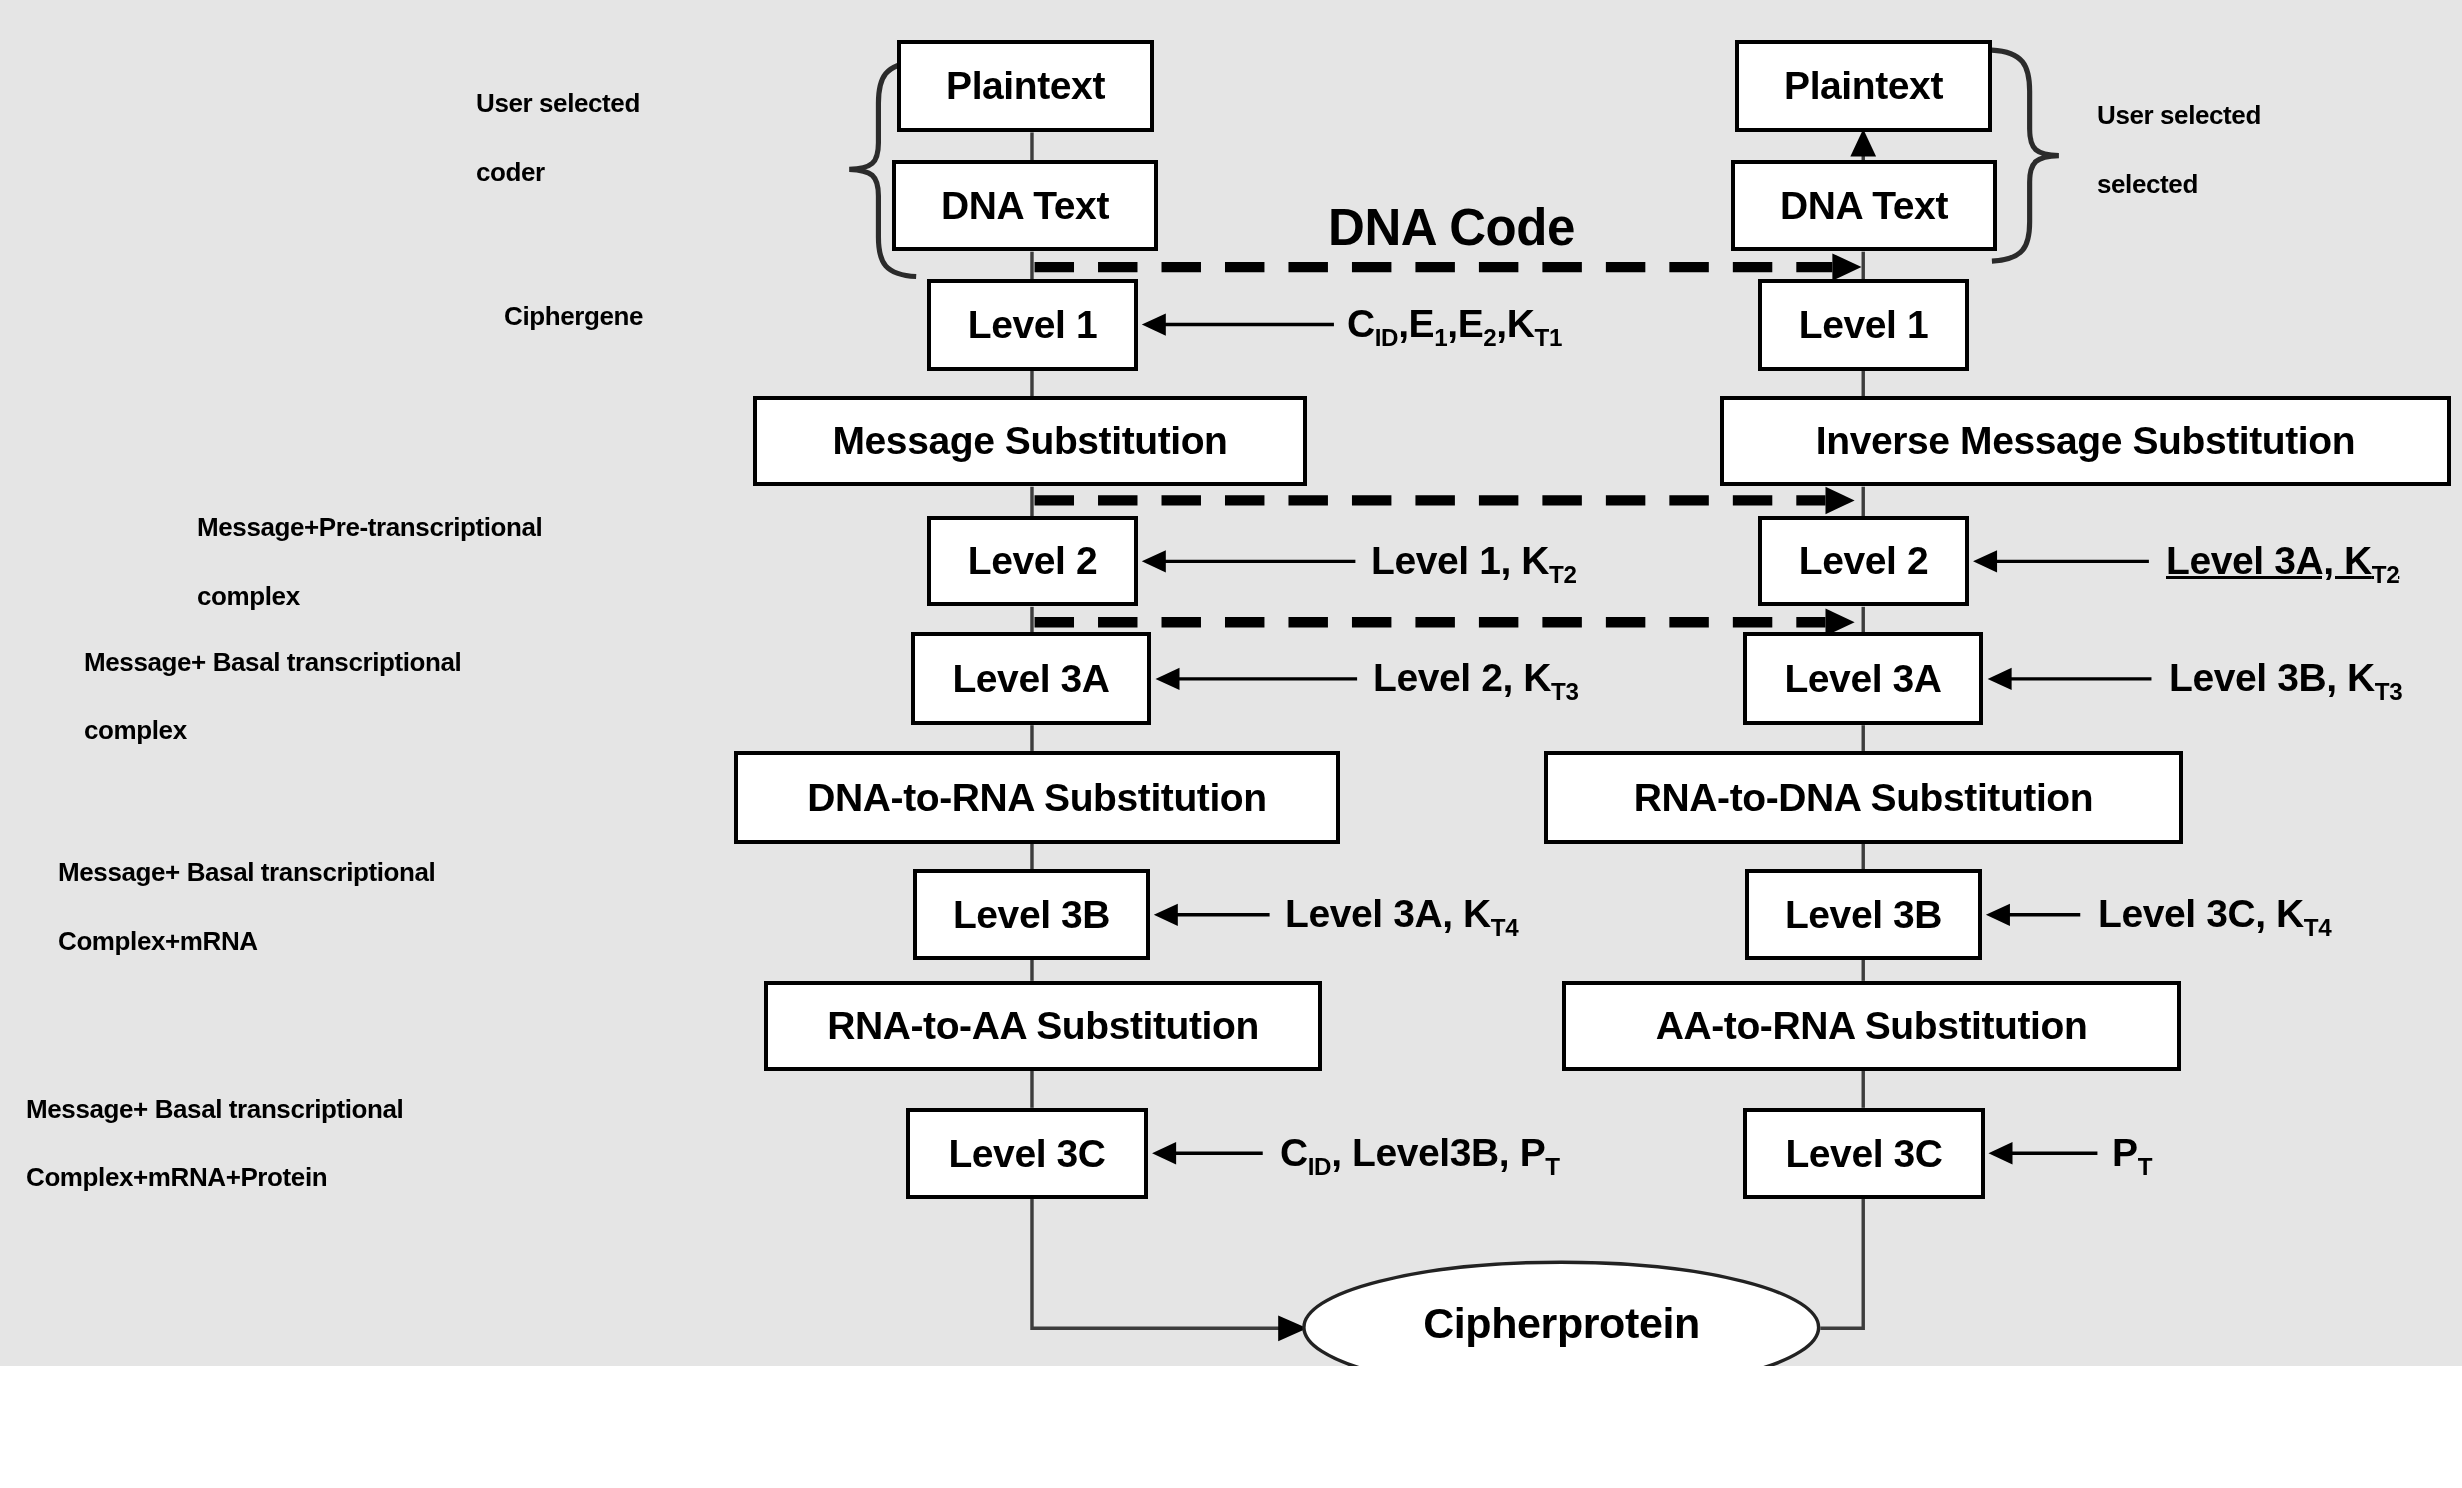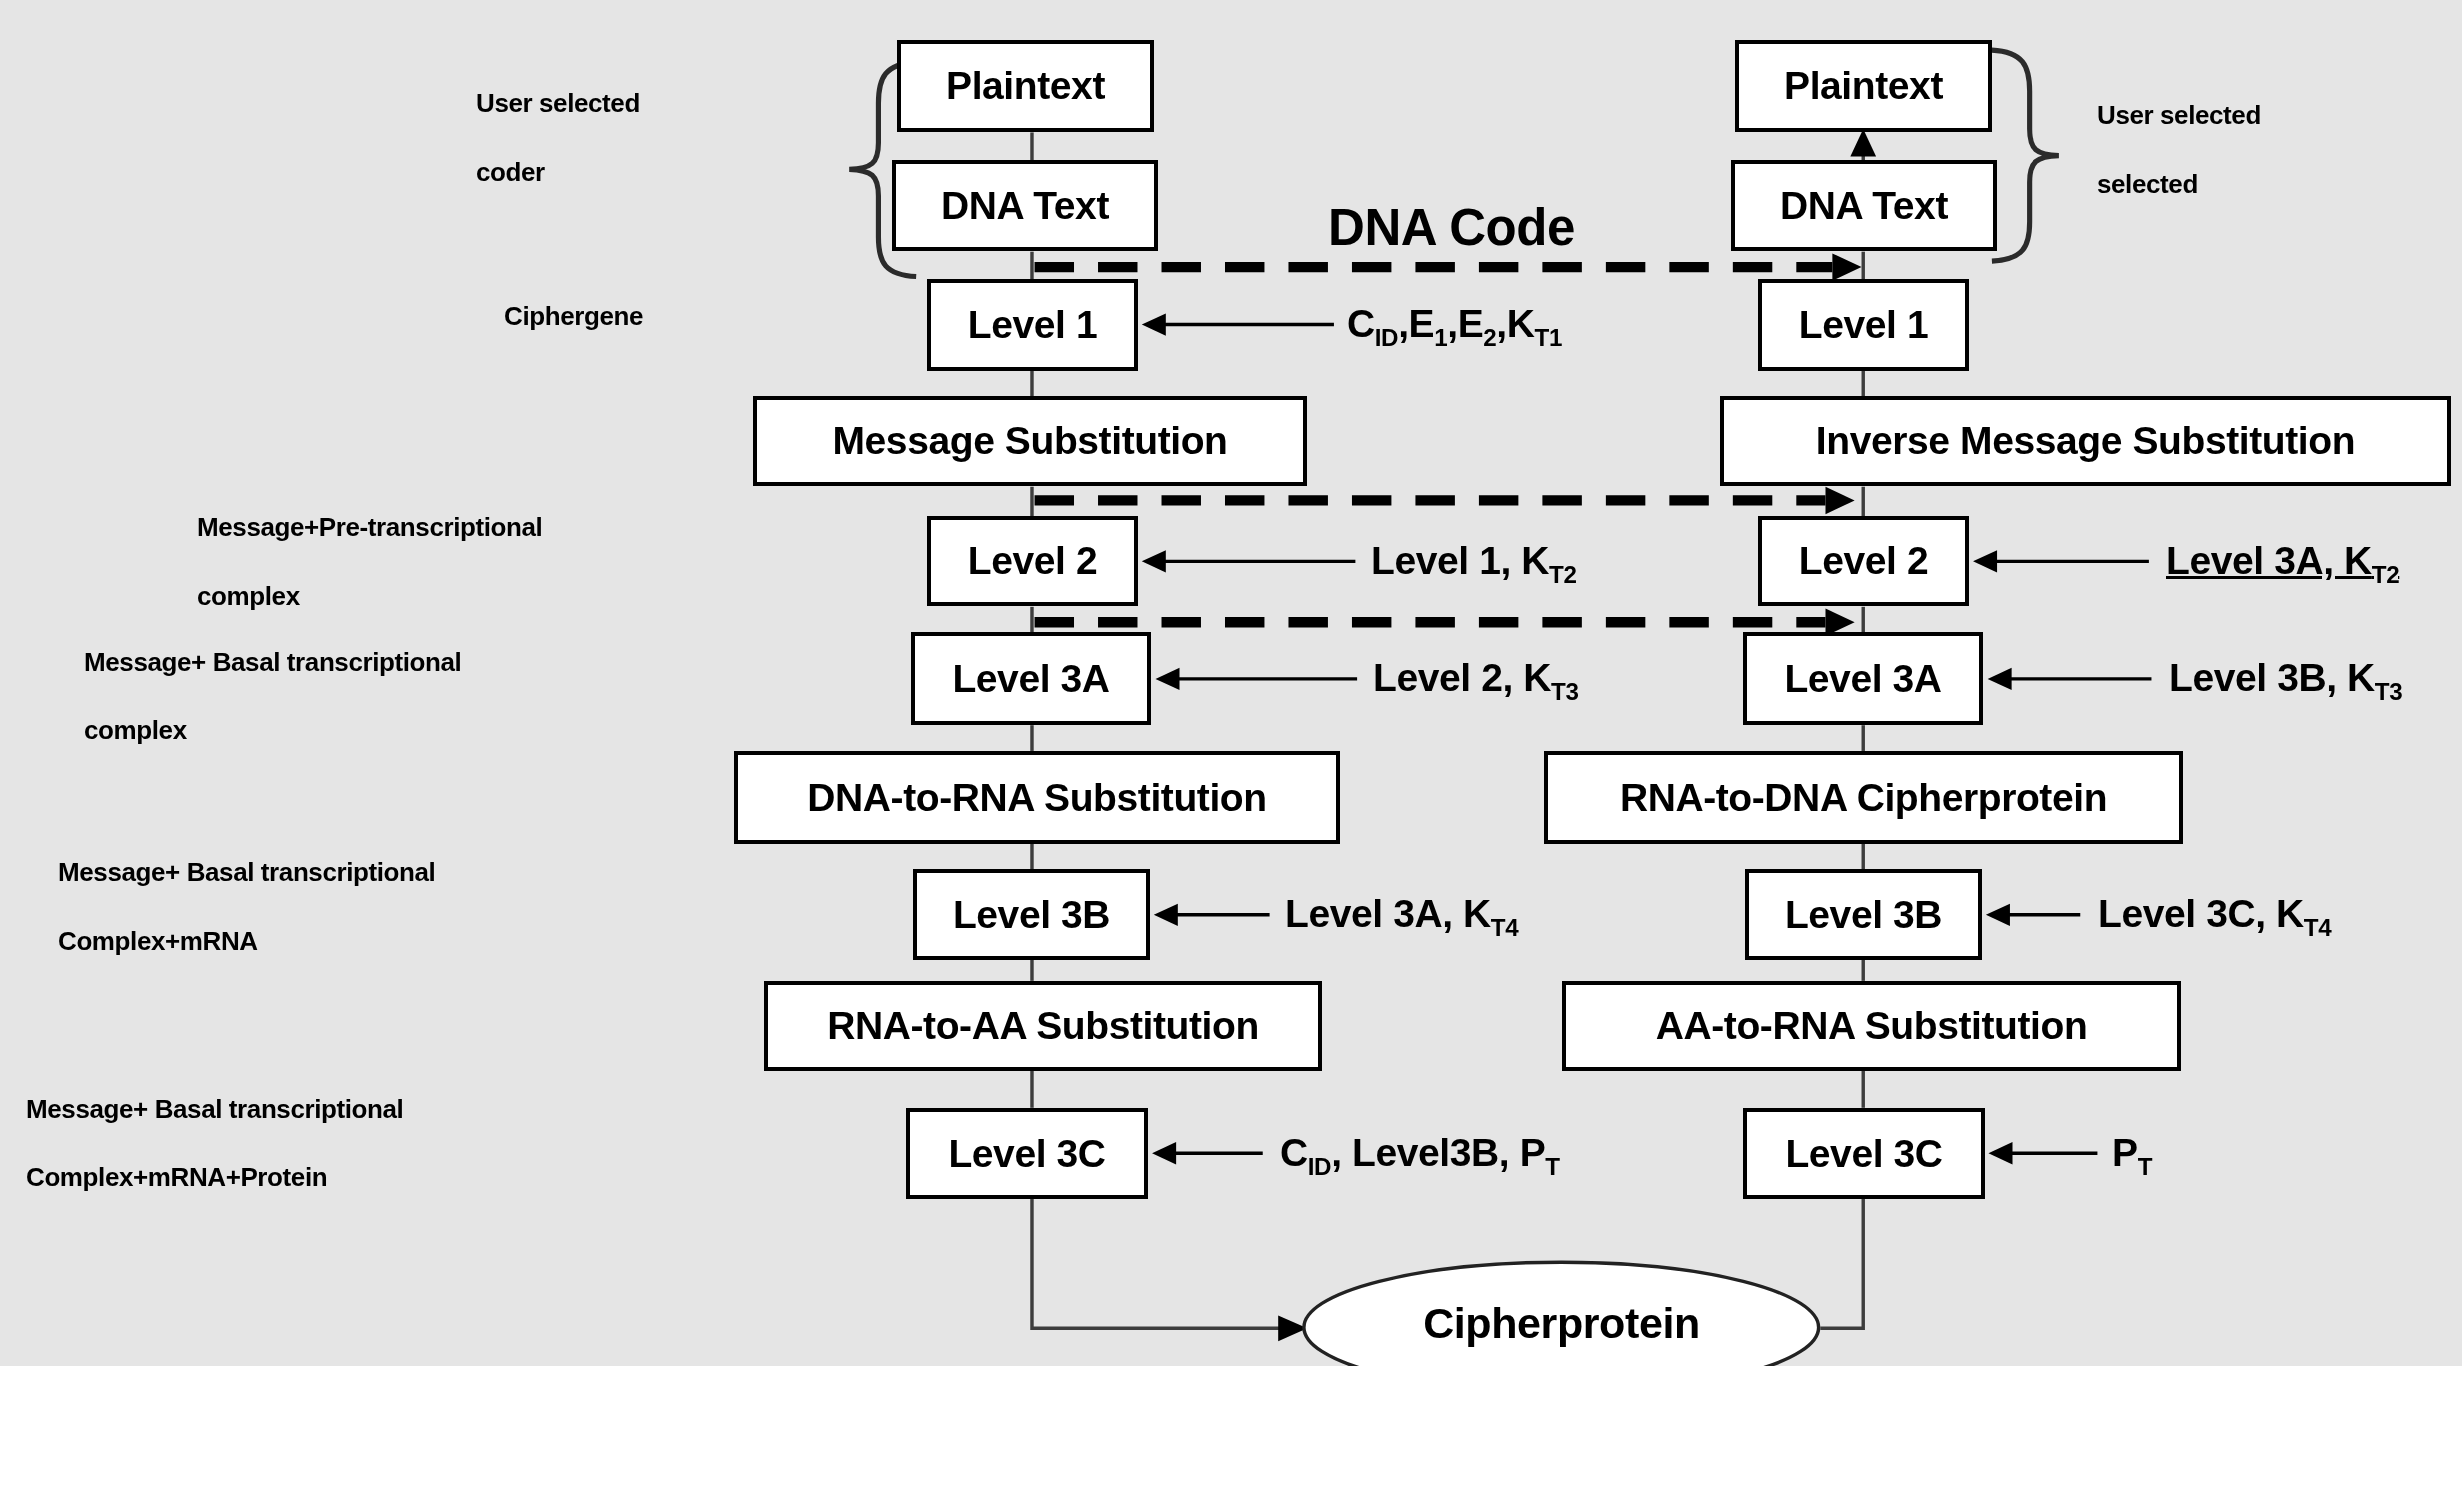--- a/index.html
+++ b/index.html
@@ -185,21 +185,21 @@
   <div class="box" style="left:1720px; top:396px; width:731px; height:90px;">
       <span>Inverse Message Substitution</span>
     </div>
   <div class="box" style="left:1758px; top:516px; width:211px; height:90px;">
       <span>Level 2</span>
     </div>
   <div class="box" style="left:1743px; top:632px; width:240px; height:93px;">
       <span>Level 3A</span>
     </div>
   <div class="box" style="left:1544px; top:751px; width:639px; height:93px;">
-      <span>RNA-to-DNA Cipherprotein</span>
+      <span>RNA-to-DNA Substitution</span>
     </div>
   <div class="box" style="left:1745px; top:869px; width:237px; height:91px;">
       <span>Level 3B</span>
     </div>
   <div class="box" style="left:1562px; top:981px; width:619px; height:90px;">
       <span>AA-to-RNA Substitution</span>
     </div>
   <div class="box" style="left:1743px; top:1108px; width:242px; height:91px;">
       <span>Level 3C</span>
     </div>

